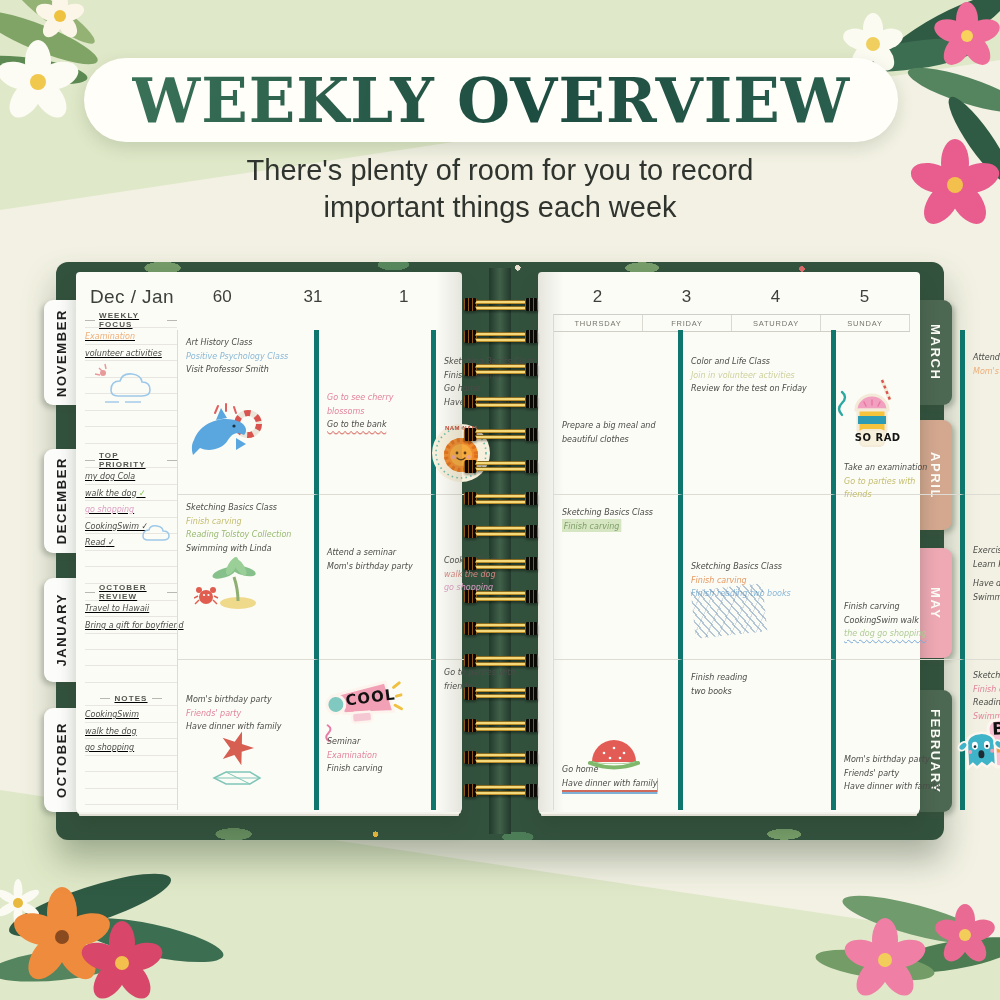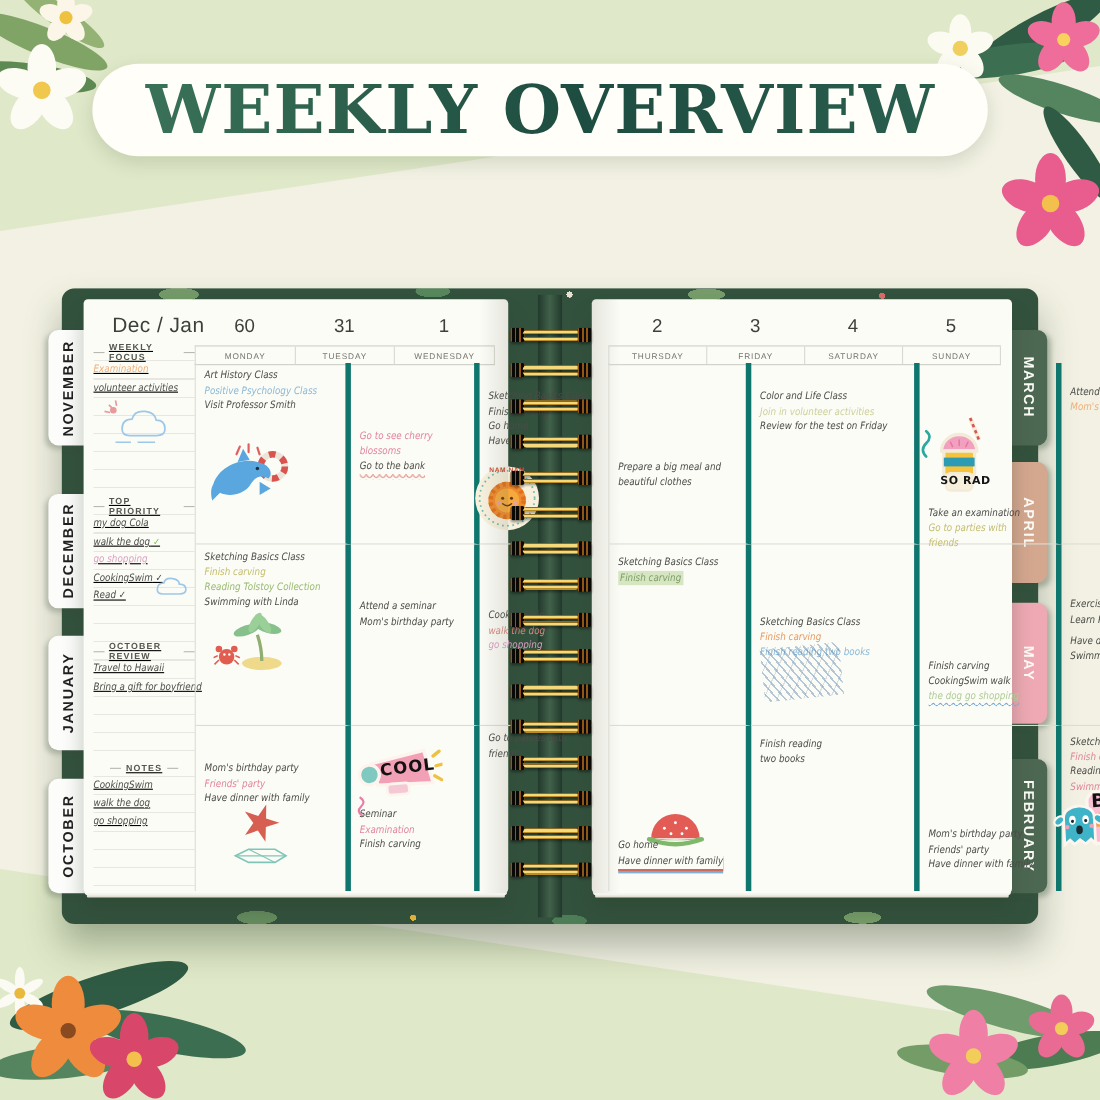--- a/index.html
+++ b/index.html
@@ -47,21 +47,21 @@
   
   .tab{position:absolute;display:flex;align-items:center;justify-content:center;z-index:2;}
   .tab span{writing-mode:vertical-rl;font-size:13px;letter-spacing:1.6px;font-weight:600;}
   .tab-left{left:44px;width:34px;border-radius:9px 0 0 9px;background:#fcfcfa;box-shadow:-3px 3px 5px rgba(60,80,60,.28);}
   .tab-left span{transform:rotate(180deg);color:#1f1f1f;}
   .tab-right{left:918px;width:34px;border-radius:0 9px 9px 0;box-shadow:3px 3px 5px rgba(60,80,60,.32);}
   .tab-right span{color:#fdfdf8;}
   .t-green{background:#4c6752;} .t-tan{background:#d4a78f;} .t-pink{background:#efa9b4;}
 
   
-  .month-label{position:absolute;left:14px;top:14px;font-size:19px;color:#3c403b;letter-spacing:.4px;margin-left:12px;}
+  .month-label{position:absolute;left:14px;top:14px;font-size:19px;color:#3c403b;letter-spacing:.4px;}
   .date-row{position:absolute;top:12px;height:26px;display:grid;text-align:center;font-size:17px;color:#3e3e3c;}
   .date-row div{align-self:center;}
   .dr-left{left:101px;width:272px;grid-template-columns:repeat(3,1fr);}
   .dr-right{left:15px;width:356px;grid-template-columns:repeat(4,1fr);}
   .day-row{position:absolute;top:42px;height:16px;display:grid;border-top:1px solid #cfcfc7;border-bottom:1px solid #cfcfc7;border-left:1px solid #d9d9d1;
            font-size:7.5px;color:#75756d;letter-spacing:.8px;}
   .day-row div{border-right:1px solid #d9d9d1;display:flex;align-items:center;justify-content:center;}
   .grid{position:absolute;top:58px;display:grid;grid-template-rows:165px 165px 150px;border-left:1px solid #dcdcd4;}
   .grid-left{left:101px;width:272px;grid-template-columns:repeat(3,1fr);}
   .grid-right{left:15px;width:356px;grid-template-columns:repeat(4,1fr);}
@@ -216,20 +216,24 @@
       <ellipse cx="0" cy="-15" rx="10" ry="16" fill="#e96a92" transform="rotate(144)"></ellipse>
         <ellipse cx="0" cy="-15" rx="10" ry="16" fill="#e96a92" transform="rotate(216)"></ellipse>
       <ellipse cx="0" cy="-15" rx="10" ry="16" fill="#e96a92" transform="rotate(288)"></ellipse>
         <circle r="6" fill="#f3cd5a"></circle>
     </g>
   </svg>
 
   <div class="pill">
     <div class="title">WEEKLY OVERVIEW</div>
   </div>
+  <div class="subtitle">
+    <div>There's plenty of room for you to record</div>
+    <div>important things each week</div>
+  </div>
 
   <div class="cover"></div>
   <div class="spine"></div>
 
   <div class="tab tab-left" style="top:300px;height:105px">
       <span>NOVEMBER</span>
     </div>
   <div class="tab tab-left" style="top:449px;height:104px">
       <span>DECEMBER</span>
     </div>
@@ -252,25 +256,20 @@
   <div class="tab tab-right t-green" style="top:690px;height:122px">
       <span>FEBRUARY</span>
     </div>
 
   <div class="page page-left">
     <div class="month-label">Dec / Jan</div>
     <div class="date-row dr-left">
       <div>60</div>
       <div>31</div>
       <div>1</div>
-    </div>
-    <div class="day-row dr-left" style="width:272px;left:101px;grid-template-columns:repeat(3,1fr)">
-      <div>MONDAY</div>
-      <div>TUESDAY</div>
-      <div>WEDNESDAY</div>
     </div>
 
     <div class="sidebar">
       <div class="sb-sec" style="top:0;height:140px">
         <div class="sb-title">WEEKLY FOCUS</div>
         <div class="sb-lines">
             <div class="hw c-peach">Examination</div>
             <div class="hw c-ink">volunteer activities</div>
           </div>
         <svg class="sticker" style="left:4px;top:44px" width="76" height="50">

